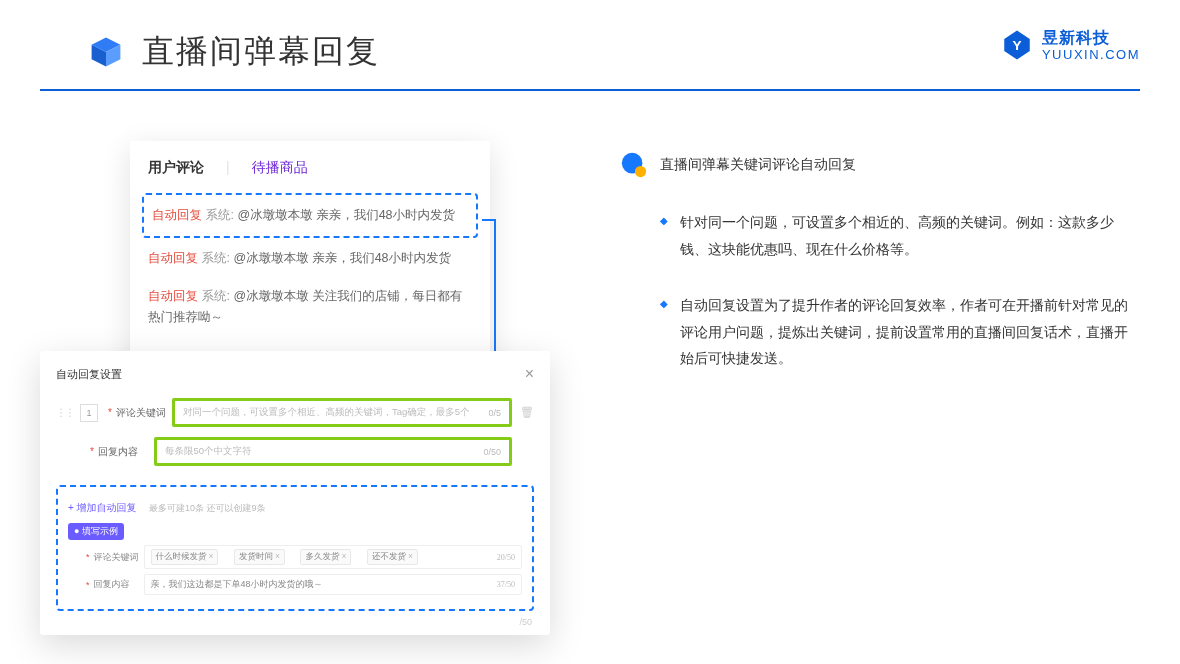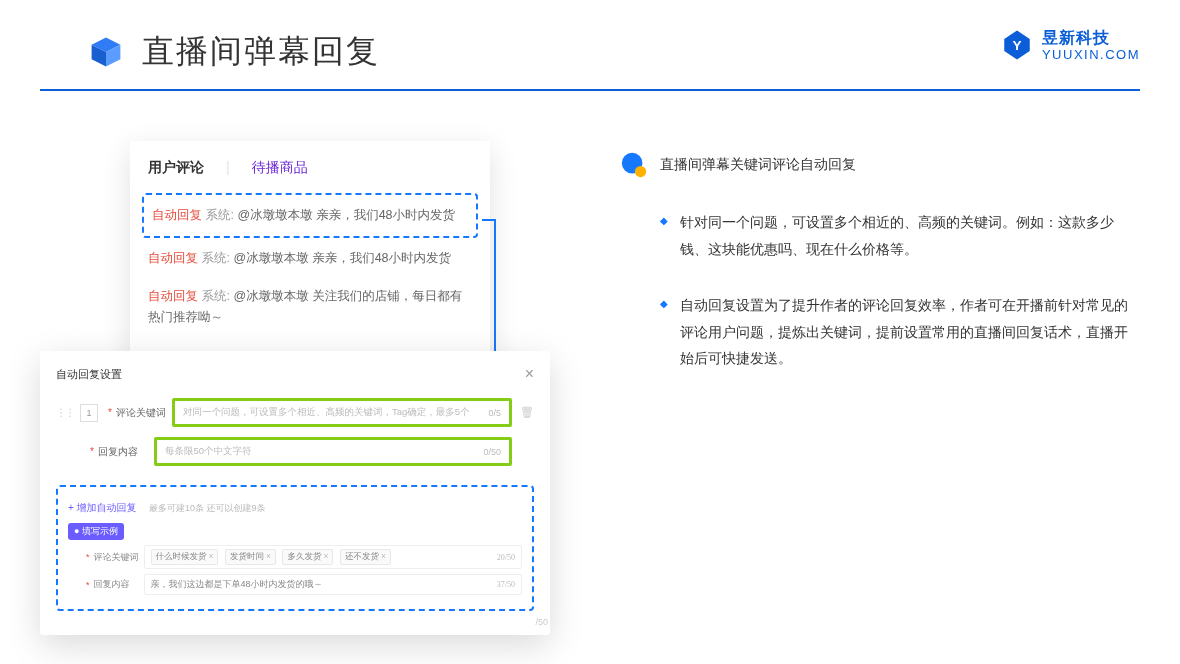--- a/index.html
+++ b/index.html
@@ -47,25 +47,25 @@
 .fake-input { flex: 1; border: 3px solid #84cc16; border-radius: 2px; padding: 5px 8px; font-size: 9.5px; color: #bbb; display: flex; justify-content: space-between; align-items: center; background: #fff; }
 .fake-input .counter { color: #bbb; font-size: 9px; }
 .trash { color: #ccc; margin-left: 8px; font-size: 11px; }
 
 .example-box { border: 2px dashed #1677ff; border-radius: 4px; padding: 10px 10px 14px 10px; margin-top: 14px; position: relative; }
 .add-link { color: #6b5cff; font-size: 10px; text-align: center; }
 .add-hint { color: #bbb; font-size: 9px; margin-left: 8px; }
 .badge { display: inline-block; background: #6b5cff; color: #fff; font-size: 9px; padding: 2px 6px; border-radius: 3px; margin-top: 8px; }
 .ex-row { display: flex; align-items: center; font-size: 9px; padding: 5px 0 0 18px; }
 .ex-label { color: #888; width: 50px; }
-.tag-chip { display: inline-flex; border: 1px solid #e8e8e8; background: #fafafa; color: #888; font-size: 8.5px; padding: 1px 4px; margin-right: 4px; border-radius: 2px; }
+.tag-chip { display: inline-flex; border: 1px solid #e8e8e8; background: #fafafa; color: #888; font-size: 8.5px; padding: 1px 4px; margin-right: 13px; border-radius: 2px; }
 .tag-chip .x { margin-left: 2px; color: #bbb; }
 .ex-input-wrap { flex: 1; border: 1px solid #eee; border-radius: 2px; padding: 3px 6px; display: flex; align-items: center; justify-content: space-between; background: #fff; }
 .ex-counter { color: #bbb; font-size: 8px; font-family: Liberation Serif, serif; }
-.ghost-counter { position: absolute; right: 2px; bottom: 8px; color: #ccc; font-size: 9px; }
+.ghost-counter { position: absolute; right: 18px; bottom: 8px; color: #ccc; font-size: 9px; }
 
 
 .connector-v { position: absolute; left: 454px; top: 78px; width: 2px; height: 350px; background: #1677ff; }
 .connector-h-top { position: absolute; left: 442px; top: 78px; width: 14px; height: 2px; background: #1677ff; }
 .connector-h-bot { position: absolute; left: 416px; top: 426px; width: 40px; height: 2px; background: #1677ff; }
 
 
 .sec-head { display: flex; align-items: center; }
 .sec-icon { width: 28px; height: 28px; margin-right: 12px; }
 .sec-title { font-size: 14px; color: #333; }

